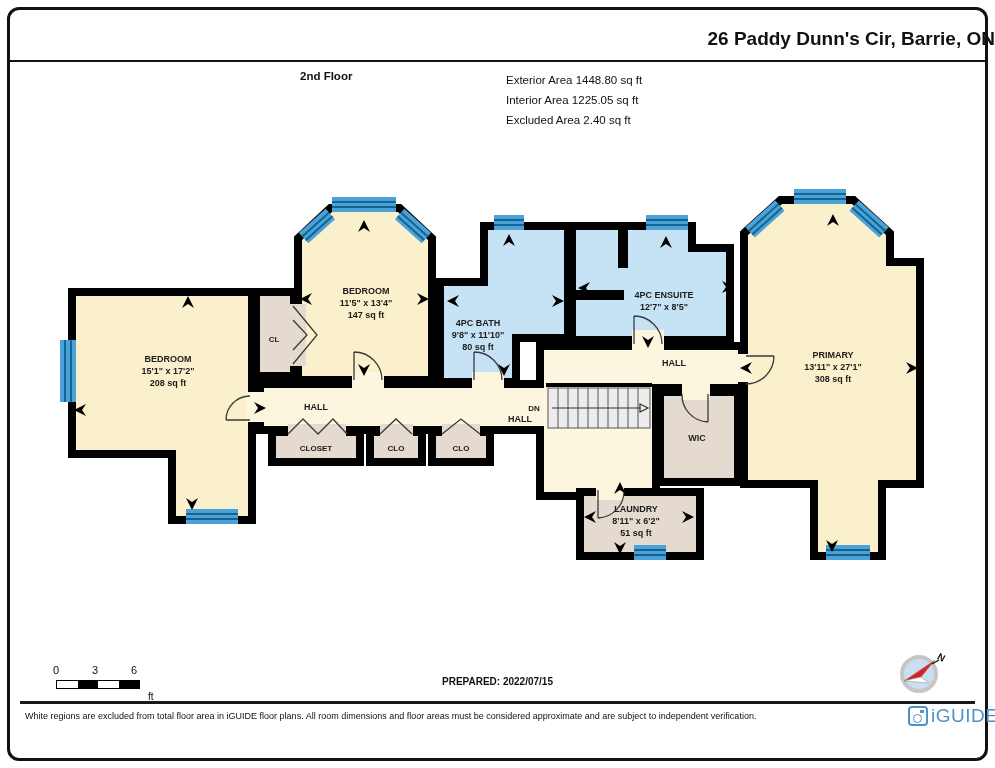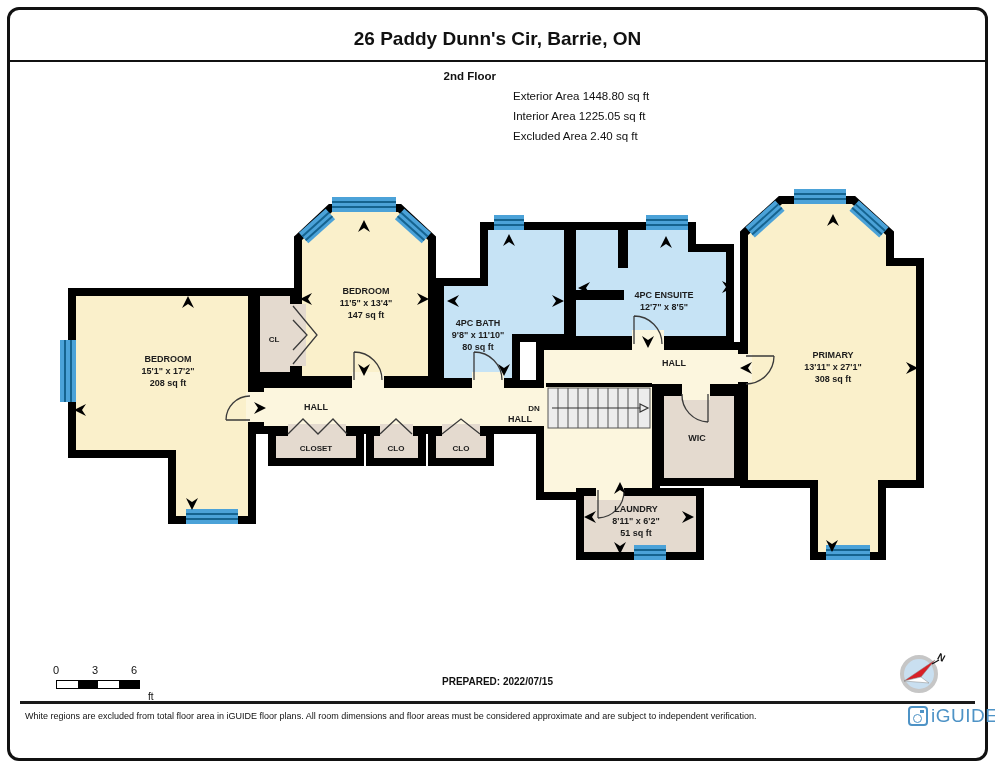--- a/index.html
+++ b/index.html
@@ -1,21 +1,21 @@
 <!DOCTYPE html>
 <html><head>
 <meta charset="utf-8">
 <style>
   html,body{margin:0;padding:0;background:#fff;}
   #page{position:relative;width:995px;height:768px;background:#fff;font-family:"Liberation Sans",sans-serif;overflow:hidden;}
   #frame{position:absolute;left:7px;top:7px;right:7px;bottom:7px;border:3px solid #111;border-radius:12px;}
-  .title{position:absolute;left:0;right:0;top:28px;text-align:center;font-size:19px;font-weight:bold;color:#111;}
+  .title{position:absolute;left:0;right:0;top:28px;text-align:right;font-size:19px;font-weight:bold;color:#111;}
   .hrule{position:absolute;left:10px;right:10px;top:60px;border-top:2.5px solid #111;}
-  .floor-label{position:absolute;left:300px;top:70px;width:196px;text-align:right;font-size:11.5px;font-weight:bold;color:#111;}
-  .area-lines{position:absolute;left:506px;top:86px;font-size:11.5px;color:#111;line-height:20px;margin-left:7px;}
+  .floor-label{position:absolute;left:300px;top:70px;width:196px;font-size:11.5px;font-weight:bold;color:#111;}
+  .area-lines{position:absolute;left:506px;top:70px;font-size:11.5px;color:#111;line-height:20px;}
   svg text{font-family:"Liberation Sans",sans-serif;}
   .roomlabel{font-size:9px;font-weight:bold;fill:#1c1c1c;}
   .smalllabel{font-size:8px;font-weight:bold;fill:#1c1c1c;}
   .scale-wrap{position:absolute;left:48px;top:664px;width:120px;}
   .scale-nums{position:relative;height:13px;font-size:11px;color:#111;}
   .scale-nums span{position:absolute;top:0;}
   .scale-bar{position:relative;margin-left:8px;margin-top:3px;width:82px;height:7px;border:1px solid #000;display:flex;}
   .scale-bar div{flex:1;}
   .seg-b{background:#000;} .seg-w{background:#fff;}
   .scale-ft{position:absolute;left:100px;top:27px;font-size:10px;color:#111;}

